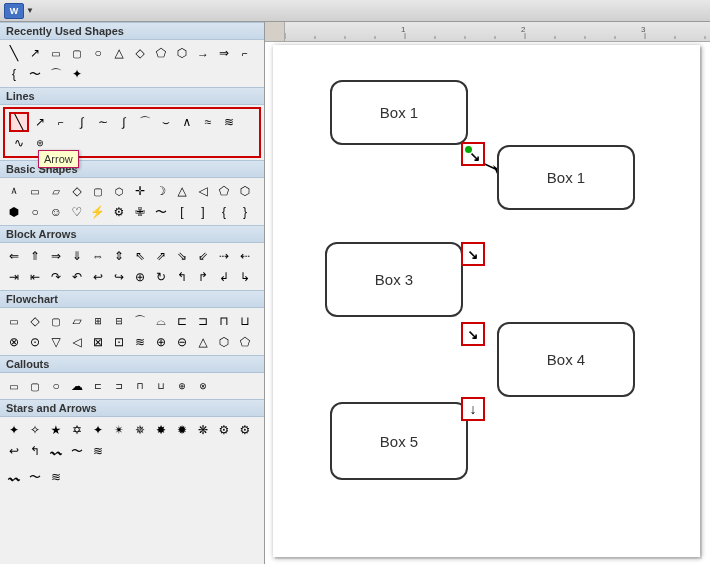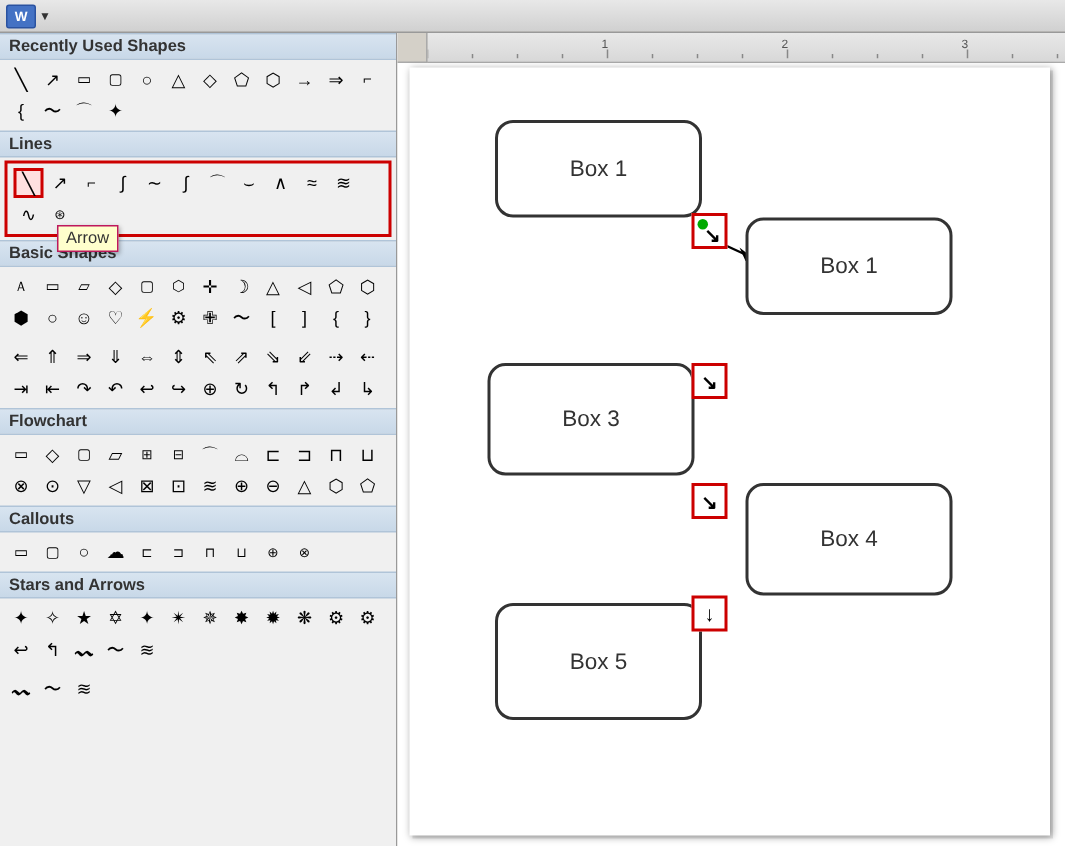--- a/index.html
+++ b/index.html
@@ -214,20 +214,21 @@
       <span class="shape-icon">⚡</span>
       <span class="shape-icon">⚙</span>
       <span class="shape-icon">✙</span>
       <span class="shape-icon">〜</span>
       <span class="shape-icon">[</span>
       <span class="shape-icon">]</span>
       <span class="shape-icon">{</span>
       <span class="shape-icon">}</span>
     </div>
 
+    <div class="section-header">Block Arrows</div>
     <div class="shapes-grid">
       <span class="shape-icon">⇐</span>
       <span class="shape-icon">⇑</span>
       <span class="shape-icon">⇒</span>
       <span class="shape-icon">⇓</span>
       <span class="shape-icon">⇔</span>
       <span class="shape-icon">⇕</span>
       <span class="shape-icon">⇖</span>
       <span class="shape-icon">⇗</span>
       <span class="shape-icon">⇘</span>

